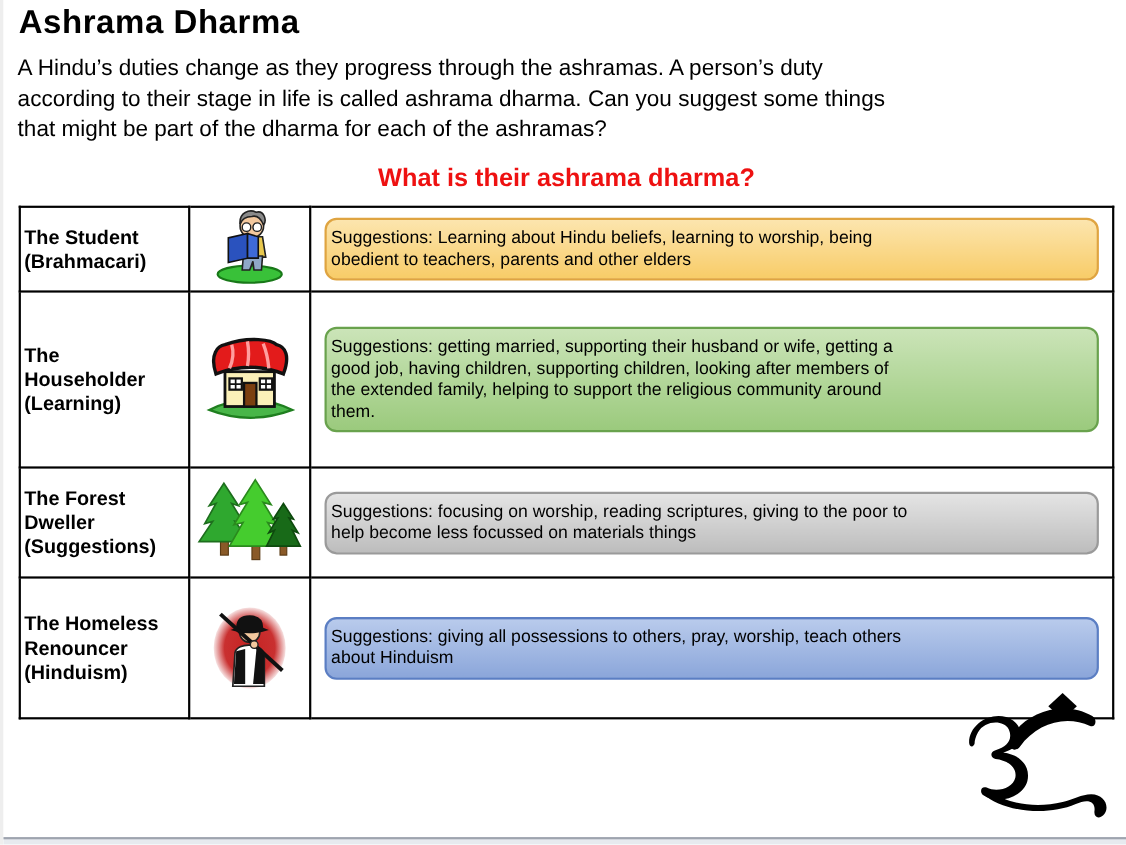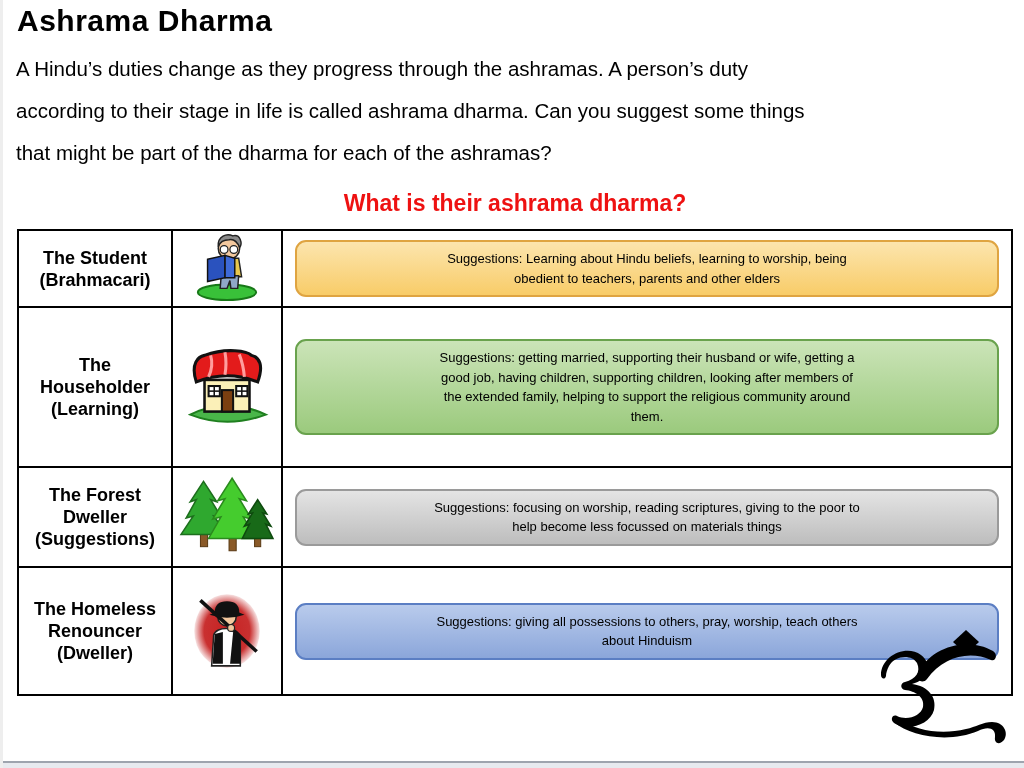--- a/index.html
+++ b/index.html
@@ -1,30 +1,30 @@
 <!DOCTYPE html>
 <html><head>
 <meta charset="utf-8">
 <style>
   html,body{margin:0;padding:0;background:#fff;}
   .slide{position:relative;width:1024px;height:768px;background:#fff;overflow:hidden;
          font-family:"Liberation Sans",sans-serif;color:#000;border-left:3px solid #eee;}
   .title{margin:4px 0 0 14px;font-size:30px;font-weight:bold;letter-spacing:.5px;}
-  .intro{margin:10px 14px 0 13px;font-size:20.5px;line-height:42px;white-space:pre-line;}
+  .intro{margin:10px 14px 0 13px;font-size:20.5px;line-height:28px;white-space:pre-line;}
   .question{margin:16px 0 12px 0;text-align:center;font-size:23px;font-weight:bold;color:#EE1111;}
   table.ashrama{border-collapse:collapse;margin-left:14px;width:996px;table-layout:fixed;}
   table.ashrama td{border:2px solid #000;vertical-align:middle;padding:0;}
-  .c-label{text-align:center;margin-top:15px;}
+  .c-label{margin-top:15px;}
   .label-wrap{display:flex;flex-direction:column;justify-content:space-between;height:100%;
               padding:9px 3px;box-sizing:border-box;font-weight:bold;font-size:18px;line-height:22px;
               white-space:pre-line;}
   .c-img{text-align:center;}
   .c-sug{padding:0 12px !important;}
-  .bubble{border-radius:11px;border:2px solid;padding:7px 18px;text-align:center;
-          font-size:13px;line-height:19.5px;white-space:pre-line;}
+  .bubble{border-radius:11px;border:2px solid;padding:7px 4px;
+          font-size:16px;line-height:19.5px;white-space:pre-line;}
   .bubble.orange{background:linear-gradient(#FCE5AE,#F8CC68);border-color:#DFA441;}
   .bubble.green {background:linear-gradient(#CBE4B8,#9BCA7D);border-color:#69A24D;}
   .bubble.gray  {background:linear-gradient(#E4E4E4,#BDBDBD);border-color:#9A9A9A;}
   .bubble.blue  {background:linear-gradient(#B9CBEC,#8BA6DA);border-color:#5B7EC3;}
   .r1{height:77px;} .r2{height:160px;} .r3{height:100px;} .r4{height:128px;}
   .om{position:absolute;right:14px;bottom:13px;width:150px;height:128px;}
   .footer-bar{position:absolute;left:0;bottom:0;width:1024px;height:5px;background:#E7EAEF;
               border-top:2px solid #9EA4AE;}
 </style>
 </head>
@@ -129,21 +129,21 @@
         <div class="bubble gray">Suggestions: focusing on worship, reading scriptures, giving to the poor to
 help become less focussed on materials things</div>
       </td>
     </tr>
 
     <tr class="r4">
       <td class="c-label">
         <div class="label-wrap">
           <span>The Homeless
 Renouncer</span>
-          <span>(Dweller)</span>
+          <span>(Hinduism)</span>
         </div>
       </td>
       <td class="c-img">
         <svg width="76" height="86" viewBox="0 0 74 84">
           <defs>
             <radialGradient id="redbg" cx="50%" cy="50%" r="50%">
               <stop offset="0%" stop-color="#C62222"></stop>
               <stop offset="70%" stop-color="#C93030"></stop>
               <stop offset="100%" stop-color="#F7E3E3"></stop>
             </radialGradient>

